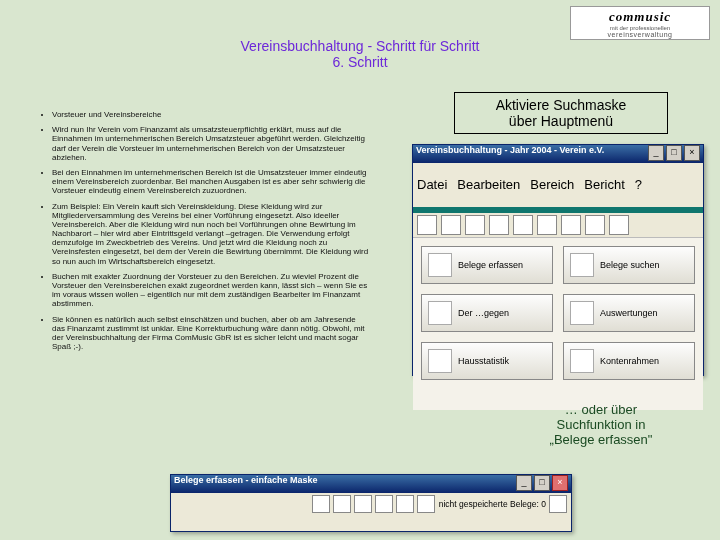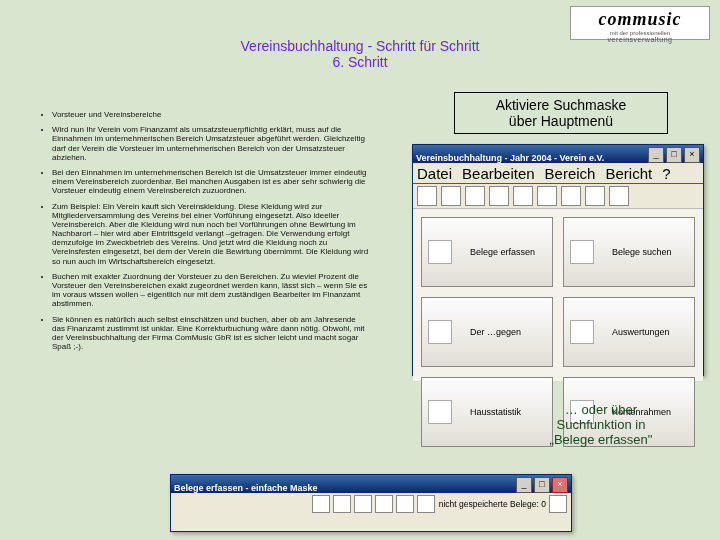--- a/index.html
+++ b/index.html
@@ -1,36 +1,36 @@
 <!DOCTYPE html>
 <html><head>
 <meta charset="utf-8">
 <style>
   body { margin:0; padding:0; background:#d9e6cf; font-family:Verdana, Arial, sans-serif; width:720px; height:540px; position:relative; overflow:hidden; }
   .logo { position:absolute; top:6px; right:10px; width:140px; height:34px; background:#fff; border:1px solid #999; font-size:8px; text-align:center; padding:2px; box-sizing:border-box; }
-  .logo .line1 { font-family: 'Times New Roman', serif; font-style:italic; font-size:18px; letter-spacing:1px; font-weight:bold;}
+  .logo .line1 { font-family: 'Times New Roman', serif; font-style:italic; font-size:13px; letter-spacing:1px; font-weight:bold;}
   .logo .line2 { font-size:6px; color:#555;}
   .logo .line3 { font-size:7px; color:#555; letter-spacing:0.5px;}
   .title { position:absolute; top:38px; left:0; width:100%; text-align:center; font-family:Verdana,Arial,sans-serif; font-size:14px; color:#6d28d9; }
   .callout1 { position:absolute; top:92px; right:52px; width:200px; border:1px solid #000; background:#d9e6cf; text-align:center; font-size:14px; padding:4px 6px; }
   .callout2 { position:absolute; top:402px; right:44px; width:150px; text-align:center; font-size:13px; color:#1a4a22; }
   .bullets { position:absolute; top:110px; left:30px; width:340px; }
   .bullets ul { list-style-type:disc; padding-left:22px; margin:0; }
   .bullets li { font-size:8px; line-height:1.15; margin-bottom:6px; color:#111; }
   .win1 { position:absolute; top:144px; right:16px; width:290px; height:230px; background:#ece9d8; border:1px solid #0a246a; box-shadow:2px 2px 4px rgba(0,0,0,.3);}
-  .titlebar { height:18px; background:linear-gradient(#3a6ea5,#0a246a); display:flex; align-items:flex-end; justify-content:space-between; padding:0 3px; }
+  .titlebar { height:18px; background:linear-gradient(#3a6ea5,#0a246a); display:flex; align-items:flex-start; justify-content:space-between; padding:0 3px; }
   .titlebar .t { color:#fff; font-size:9px; font-weight:bold; white-space:nowrap; overflow:hidden;}
   .titlebar .btns { display:flex; gap:2px;}
   .titlebar .b { width:14px; height:14px; background:#d4d0c8; border:1px solid #555; font-size:9px; line-height:12px; text-align:center; font-family:Arial; }
-  .menubar { height:16px; background:#ece9d8; font-size:15px; padding:2px 4px; display:flex; gap:10px; border-bottom:1px solid #0f766e;}
+  .menubar { height:16px; background:#ece9d8; font-size:13px; padding:14px 4px; display:flex; gap:10px; border-bottom:6px solid #0f766e;}
   .toolbar { height:24px; background:#ece9d8; border-bottom:1px solid #bbb; display:flex; align-items:center; gap:4px; padding:0 4px;}
   .ticon { width:18px; height:18px; background:#fff; border:1px solid #888; }
   .body1 { padding:8px; background:#f4f2ea; height:calc(100% - 18px - 16px - 24px); box-sizing:border-box;}
   .bigbtn-row { display:flex; gap:10px; margin-bottom:10px;}
-  .bigbtn { flex:1; height:36px; background:linear-gradient(#fdfdfd,#e0ded4); border:1px solid #888; display:flex; align-items:center; gap:18px; padding:16px 6px; font-size:9px;}
+  .bigbtn { flex:1; height:36px; background:linear-gradient(#fdfdfd,#e0ded4); border:1px solid #888; display:flex; align-items:center; gap:6px; padding:0 6px; font-size:9px;}
   .bigbtn .ic { width:22px; height:22px; background:#fff; border:1px solid #aaa;}
   .win2 { position:absolute; bottom:8px; left:170px; width:400px; height:56px; background:#ece9d8; border:1px solid #0a246a; box-shadow:2px 2px 4px rgba(0,0,0,.3);}
   .tb2 { height:22px; display:flex; align-items:center; gap:4px; padding:0 4px; font-size:8.5px; justify-content:flex-end;}
   .tb2 .left { display:flex; align-items:center; gap:3px;}
   .tb2 .right { display:flex; align-items:center; gap:3px;}
   .smico { width:16px; height:16px; background:#fff; border:1px solid #888;}
   .xbtn { background:#e07070 !important; color:#fff; border-color:#a02020 !important; }
 </style>
 </head>
 <body>

